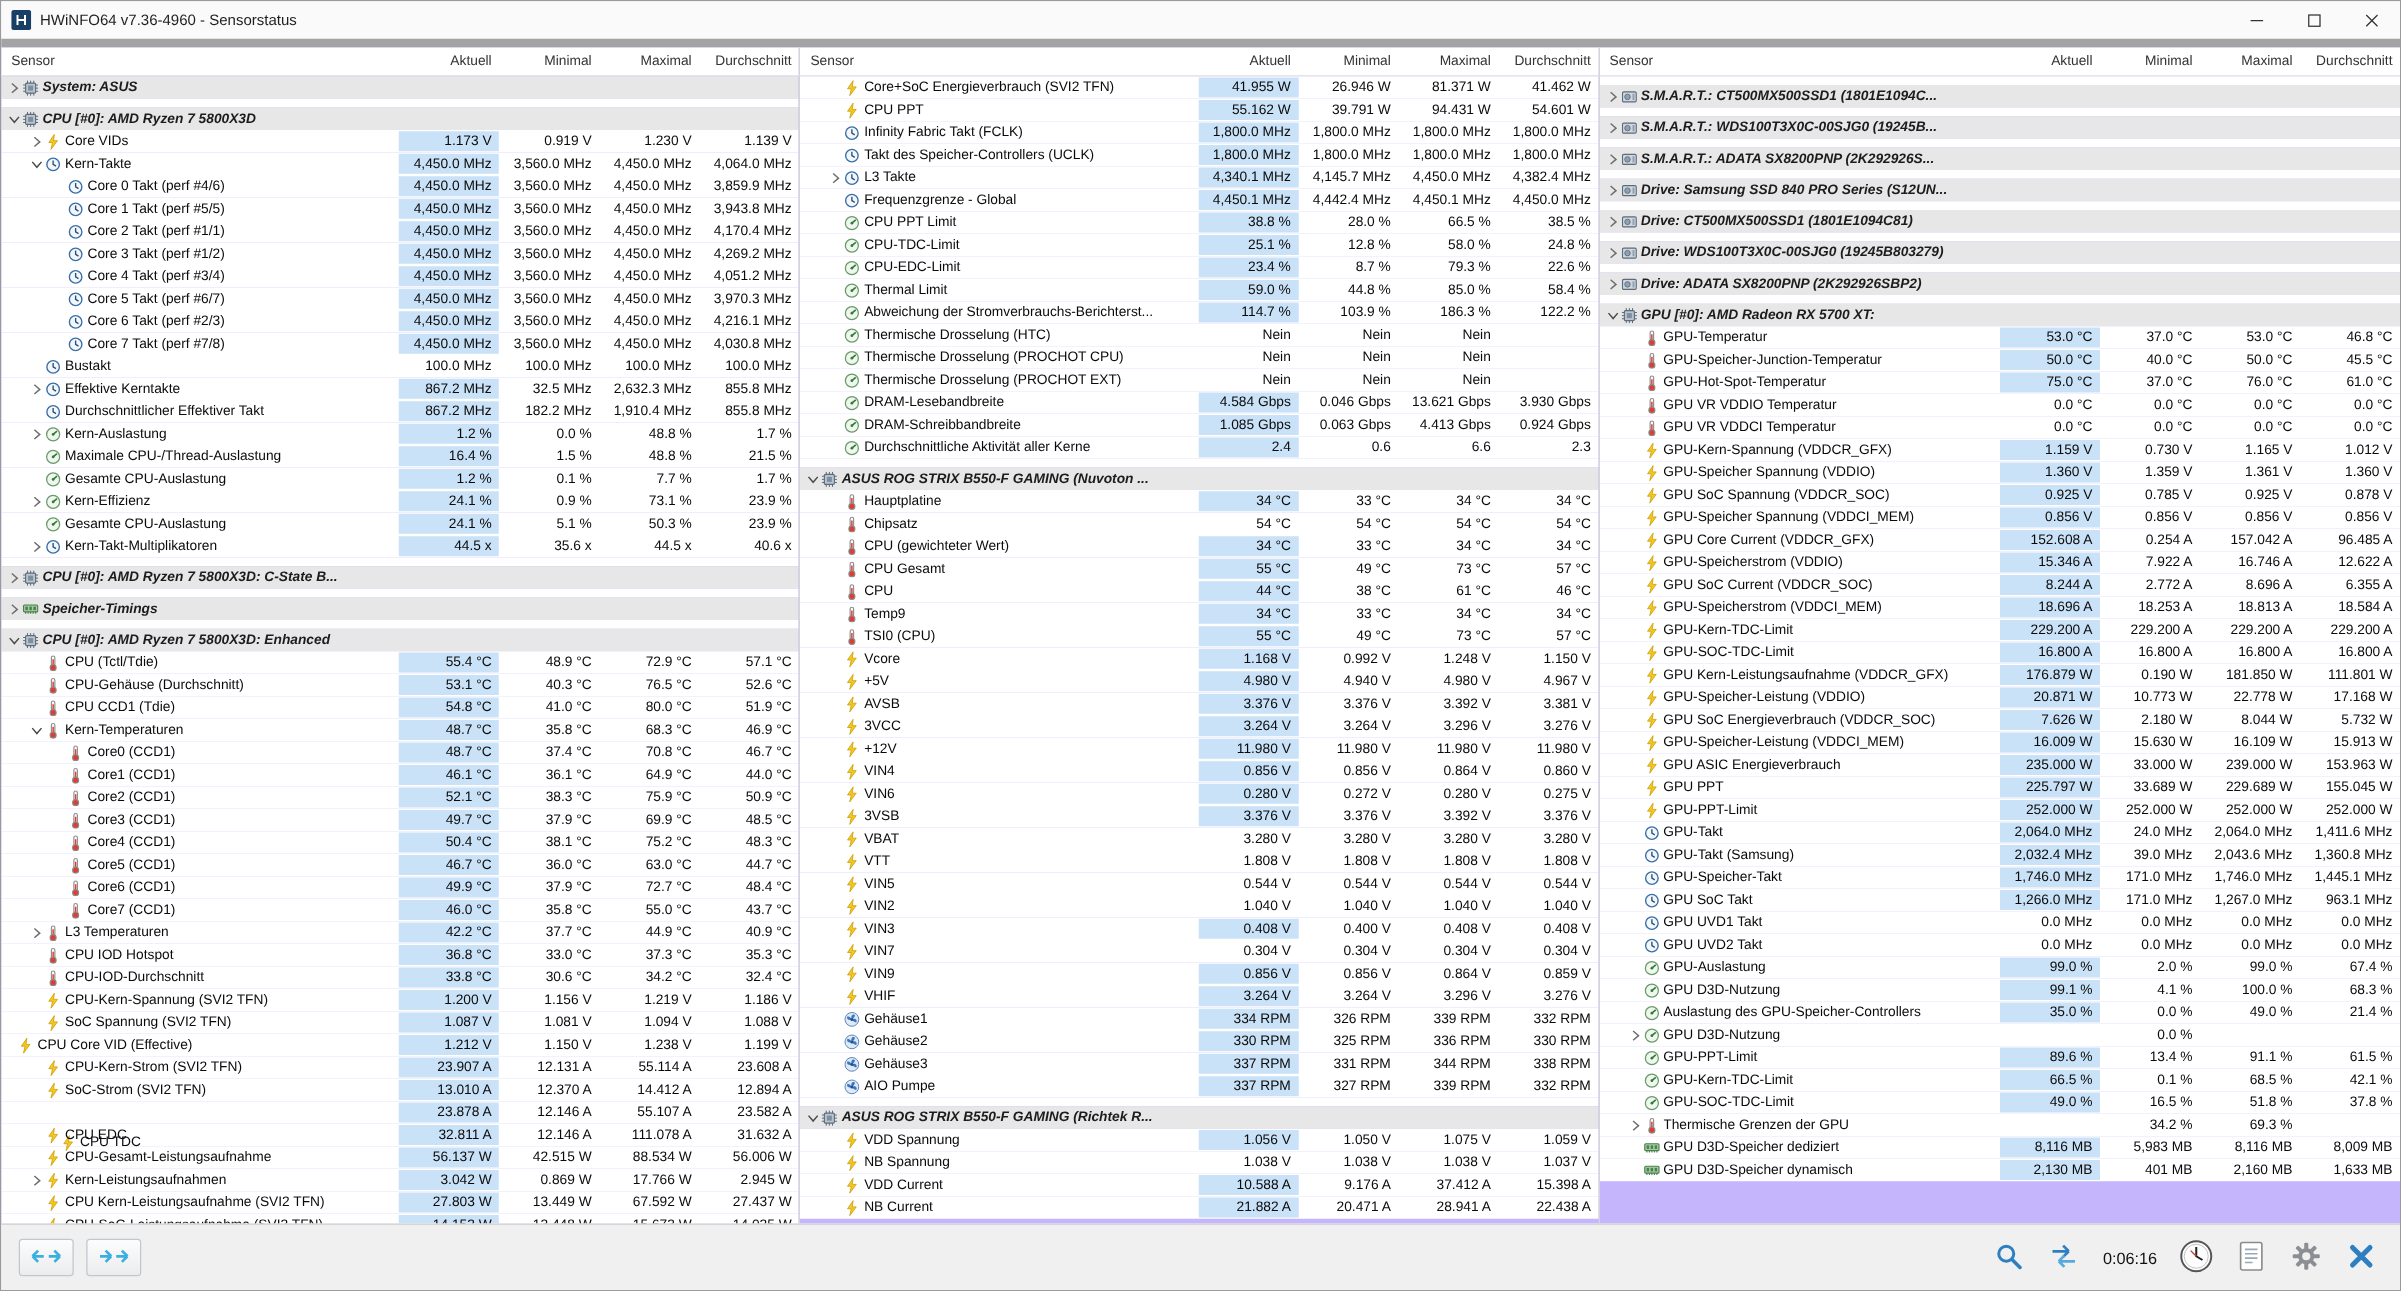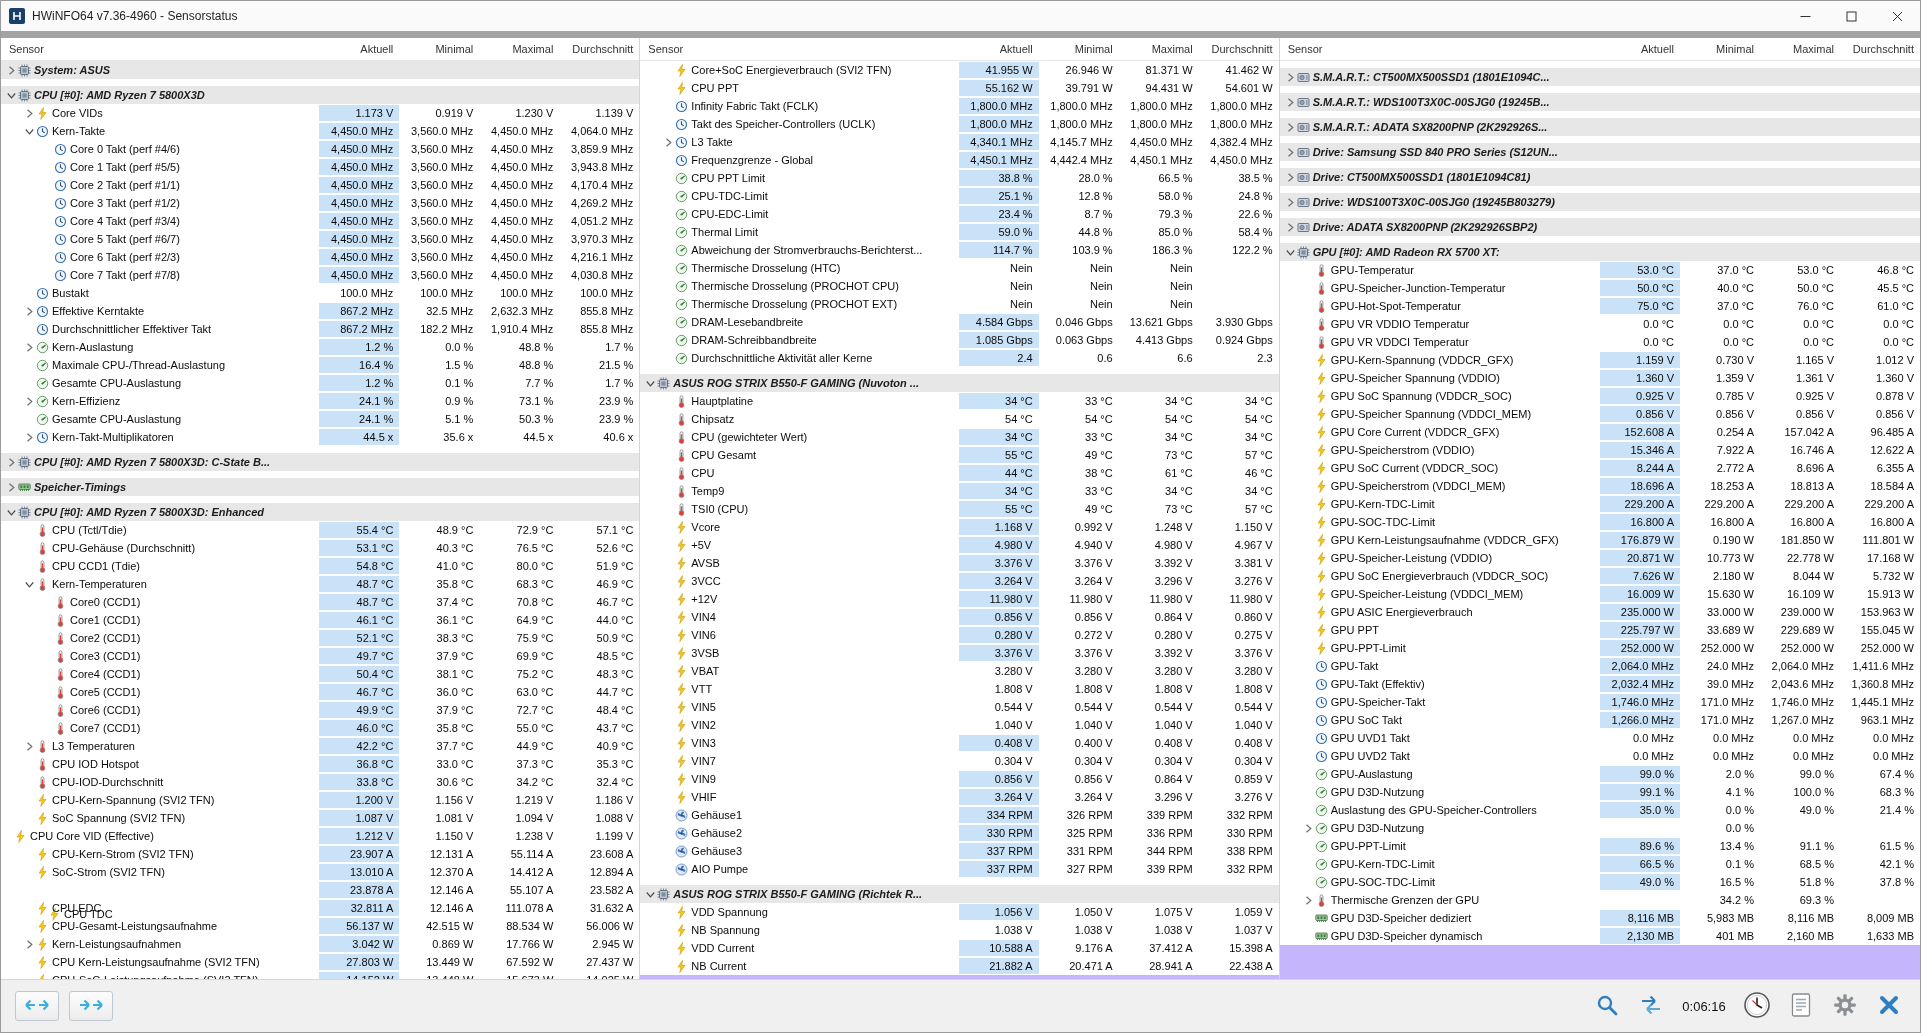--- a/index.html
+++ b/index.html
@@ -2331,21 +2331,21 @@
           </div>
           <div class="row">
             <div class="lab" style="padding-left: 22px;">
               <span class="chev"></span>
               <span class="ic">
                 <svg width="13" height="13" viewBox="0 0 13 13">
                   <circle cx="6.5" cy="6.5" r="5" fill="#f2f7fc" stroke="#3b6ea5" stroke-width="1.1"></circle>
                   <path d="M6.5 3.3 V6.5 L8.8 7.9" stroke="#2a4e79" stroke-width="1.1" fill="none"></path>
                 </svg>
               </span>
-              <span class="txt">GPU-Takt (Effektiv)</span>
+              <span class="txt">GPU-Takt (Samsung)</span>
             </div>
             <div class="val hl">2,032.4 MHz</div>
             <div class="val">39.0 MHz</div>
             <div class="val">2,043.6 MHz</div>
             <div class="val">1,360.8 MHz</div>
           </div>
           <div class="row">
             <div class="lab" style="padding-left: 22px;">
               <span class="chev"></span>
               <span class="ic">

